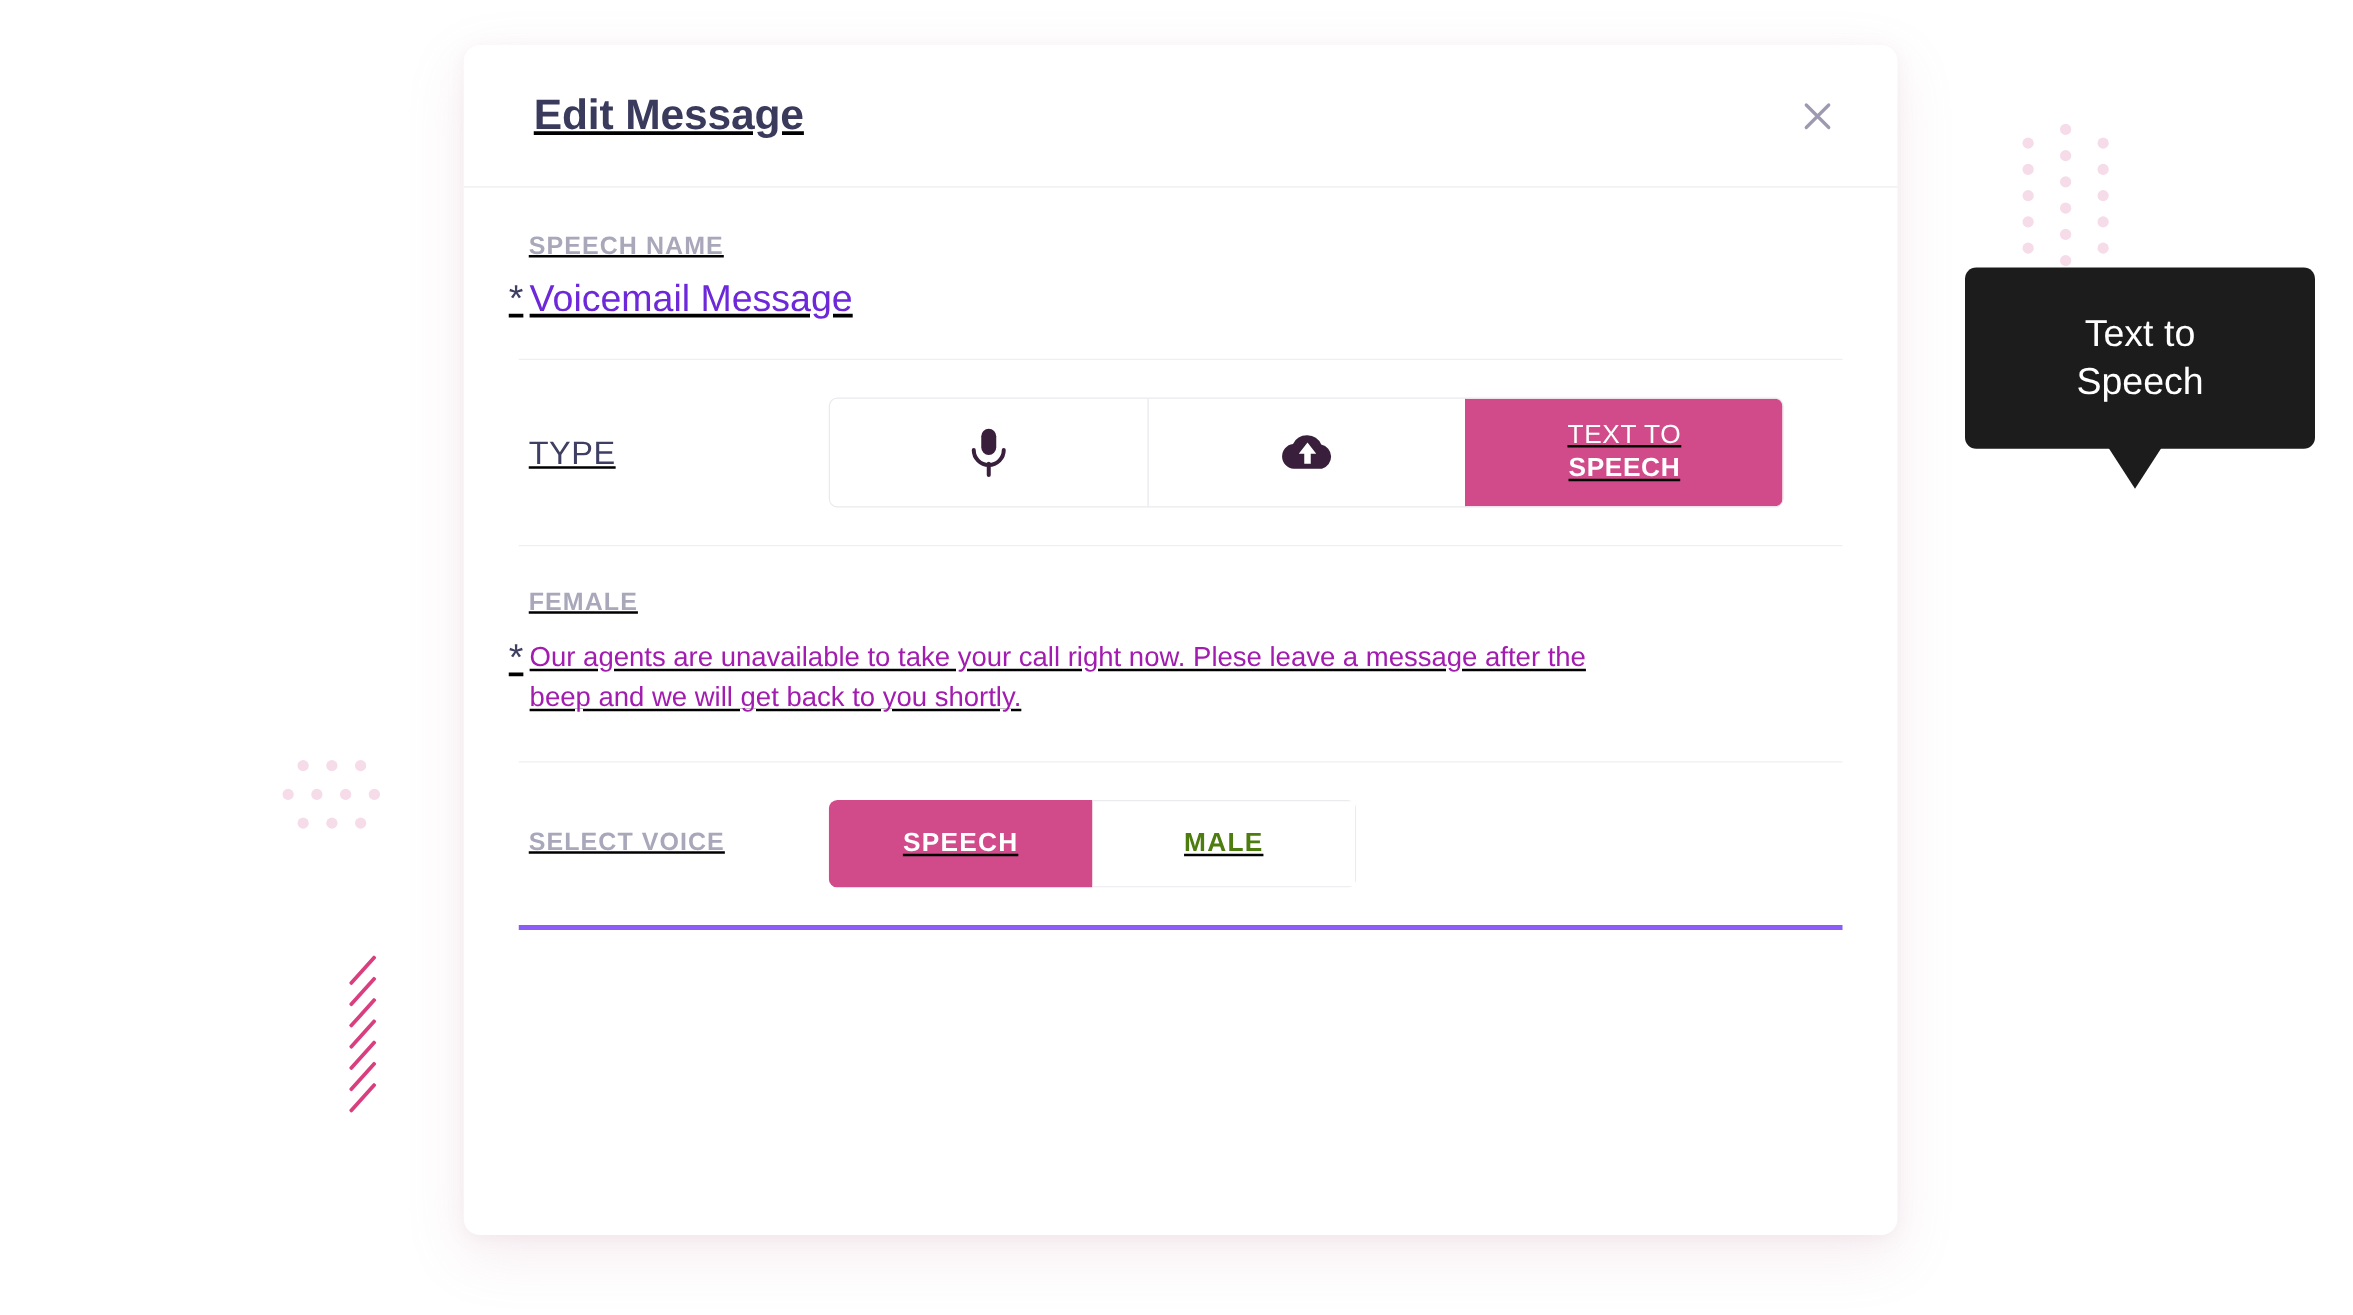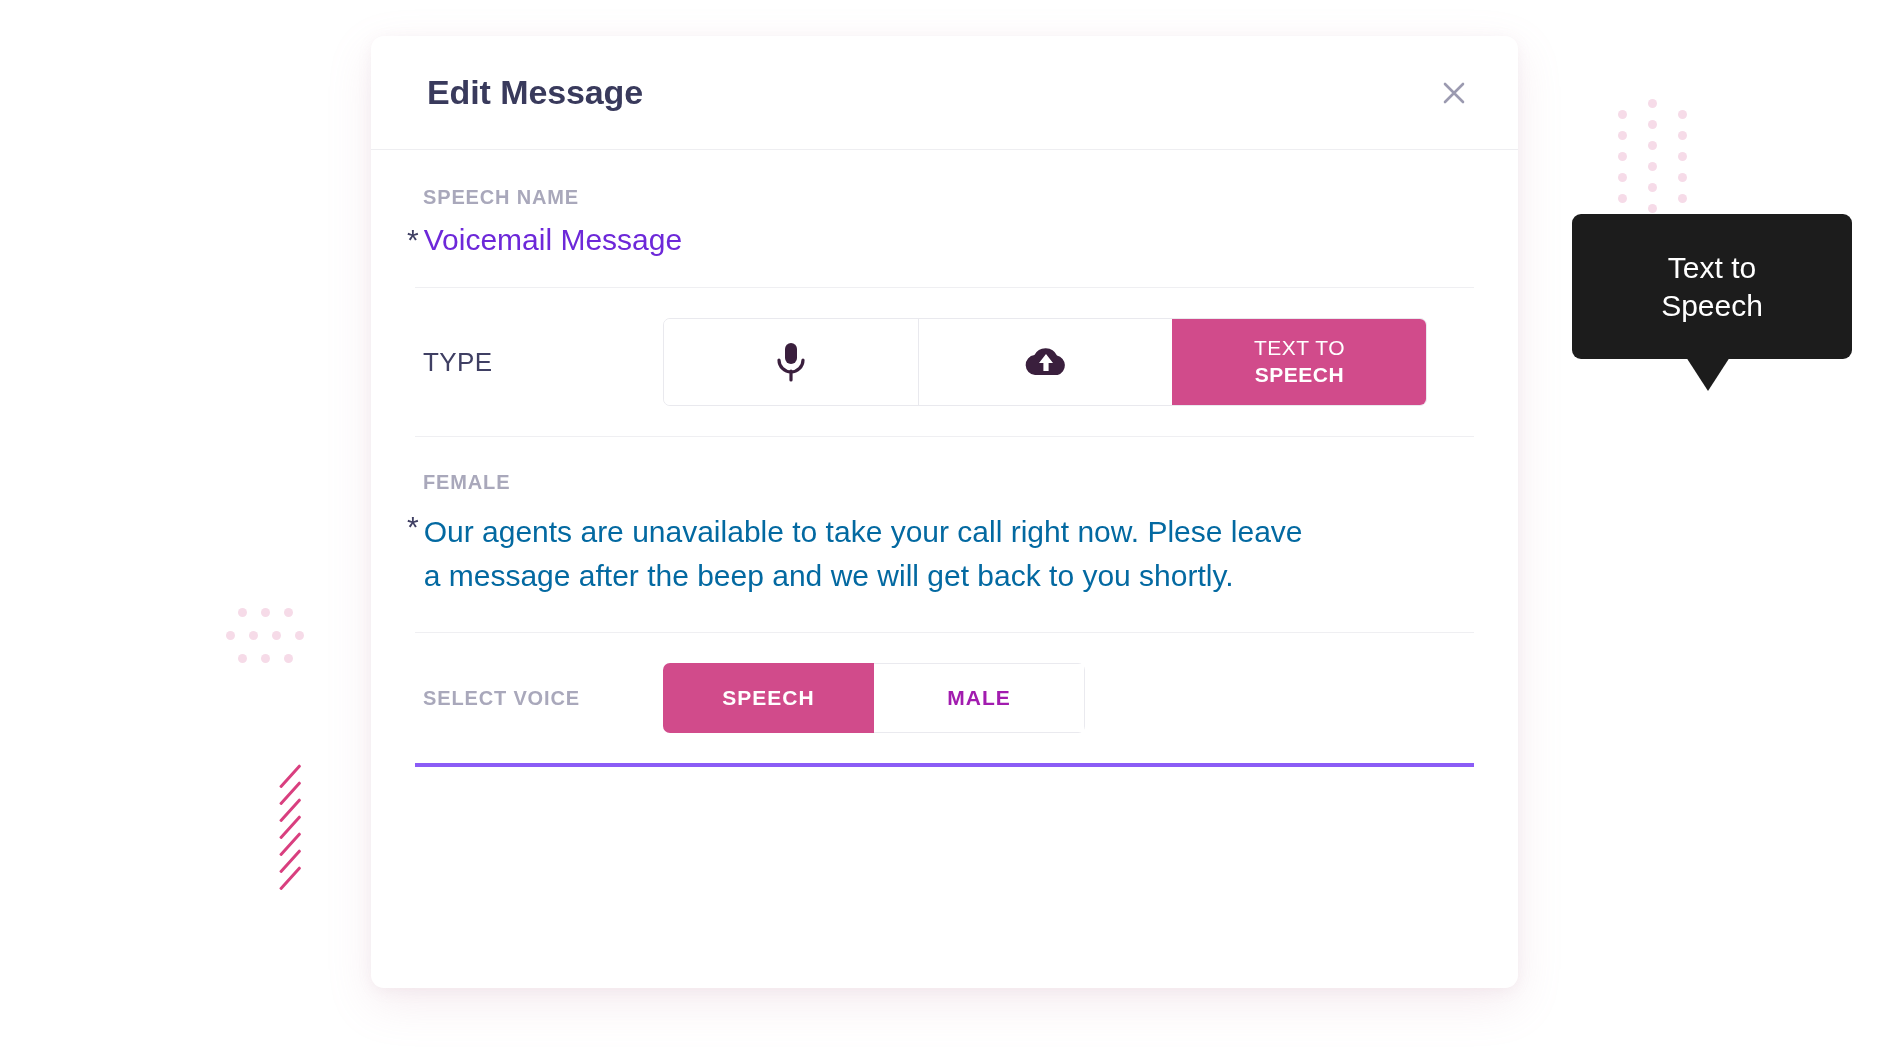--- a/index.html
+++ b/index.html
@@ -60,20 +60,21 @@
     position: absolute;
     left: 371px;
     top: 36px;
     width: 1147px;
     height: 952px;
     background: #ffffff;
     border-radius: 13px;
     box-shadow: 0 16px 46px rgba(200, 140, 170, 0.16),
                 0 3px 14px rgba(190, 150, 170, 0.10);
     box-sizing: border-box;
+    text-decoration: underline;
   }
 
   
   #modal-header {
     height: 114px;
     border-bottom: 1px solid #eeeef1;
     display: flex;
     align-items: center;
     justify-content: space-between;
     padding: 0 42px 0 56px;
@@ -180,23 +181,23 @@
   
   #section-message {
     padding: 34px 0 34px 8px;
   }
   #message-label { display: block; margin-bottom: 16px; }
   #message-text-row {
     display: flex;
     margin-left: -16px;
   }
   #message-text {
-    font-size: 30px;
+    font-size: 22px;
     line-height: 1.47;
-    color: #0369a1;
+    color: #a21caf;
     max-width: 900px;
   }
 
   
   #section-voice {
     padding: 30px 0 30px 8px;
     display: flex;
     align-items: center;
   }
   #voice-label {
@@ -220,21 +221,21 @@
     letter-spacing: 1px;
     cursor: pointer;
     box-sizing: border-box;
   }
   .voice-btn.active {
     background: #d14b8b;
     color: #ffffff;
   }
   .voice-btn.inactive {
     background: #ffffff;
-    color: #a21caf;
+    color: #4d7c0f;
     border: 1px solid #eaeaef;
     border-left: none;
   }
 
   
   #tooltip {
     position: absolute;
     left: 1201px;
     top: 178px;
     width: 280px;

